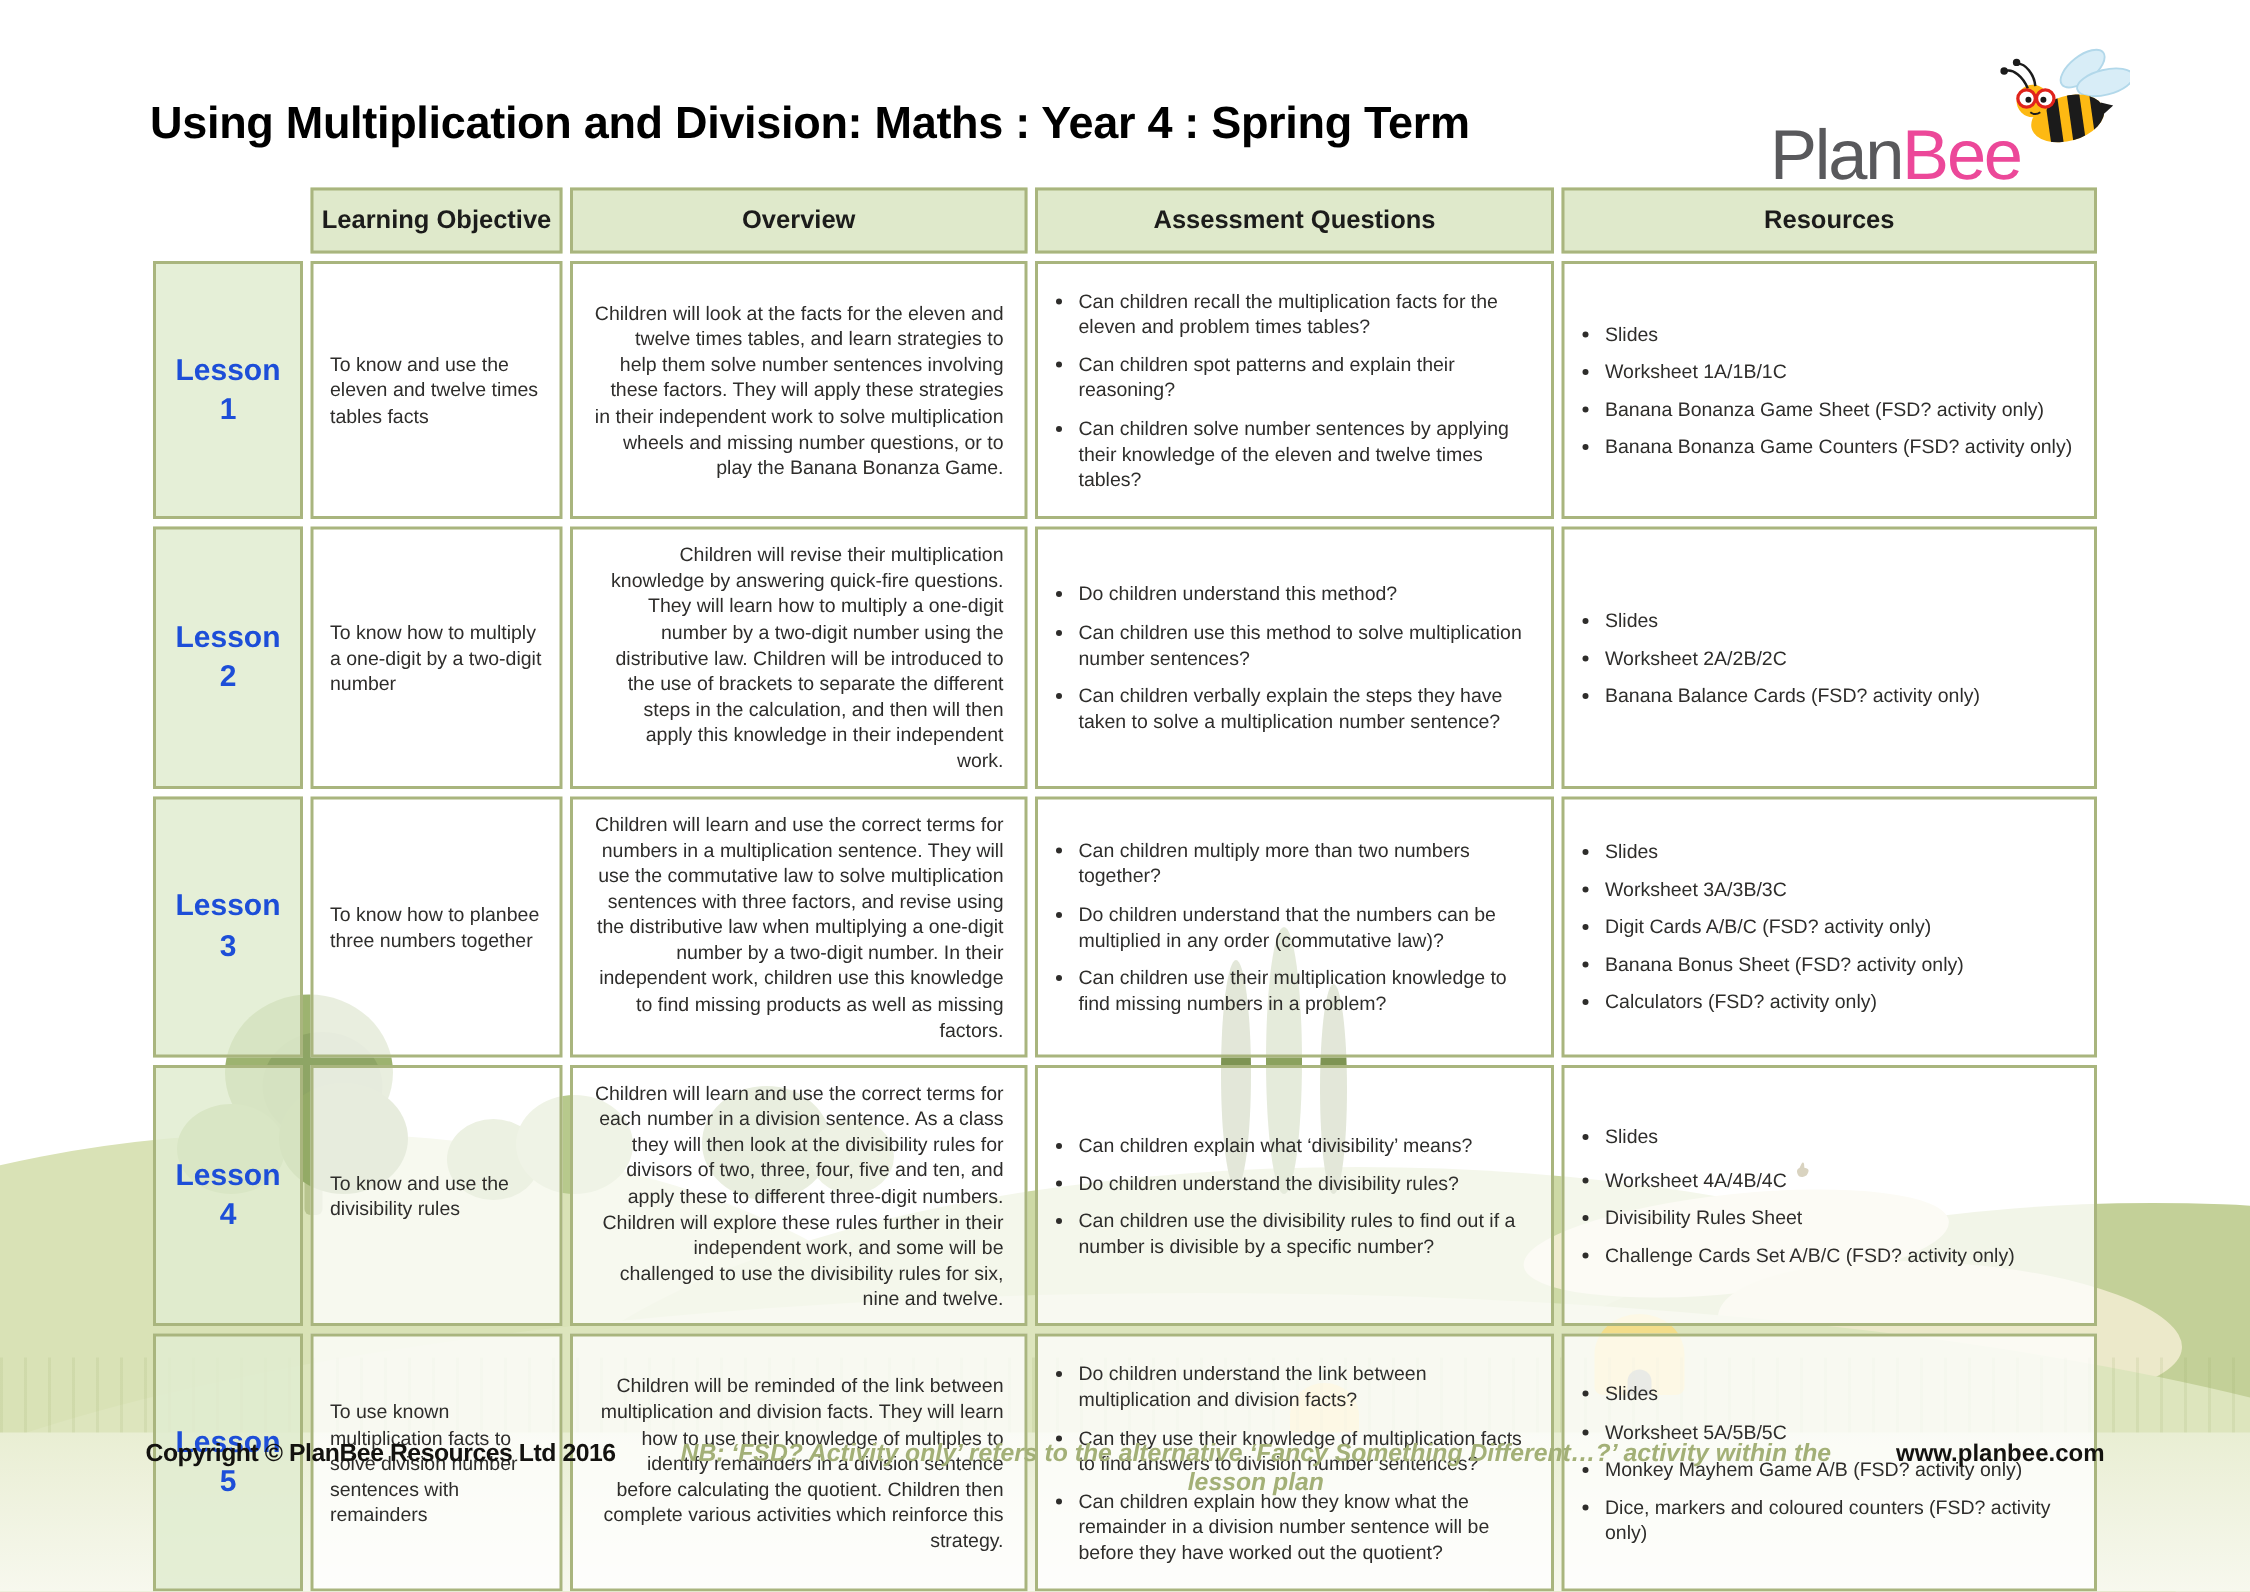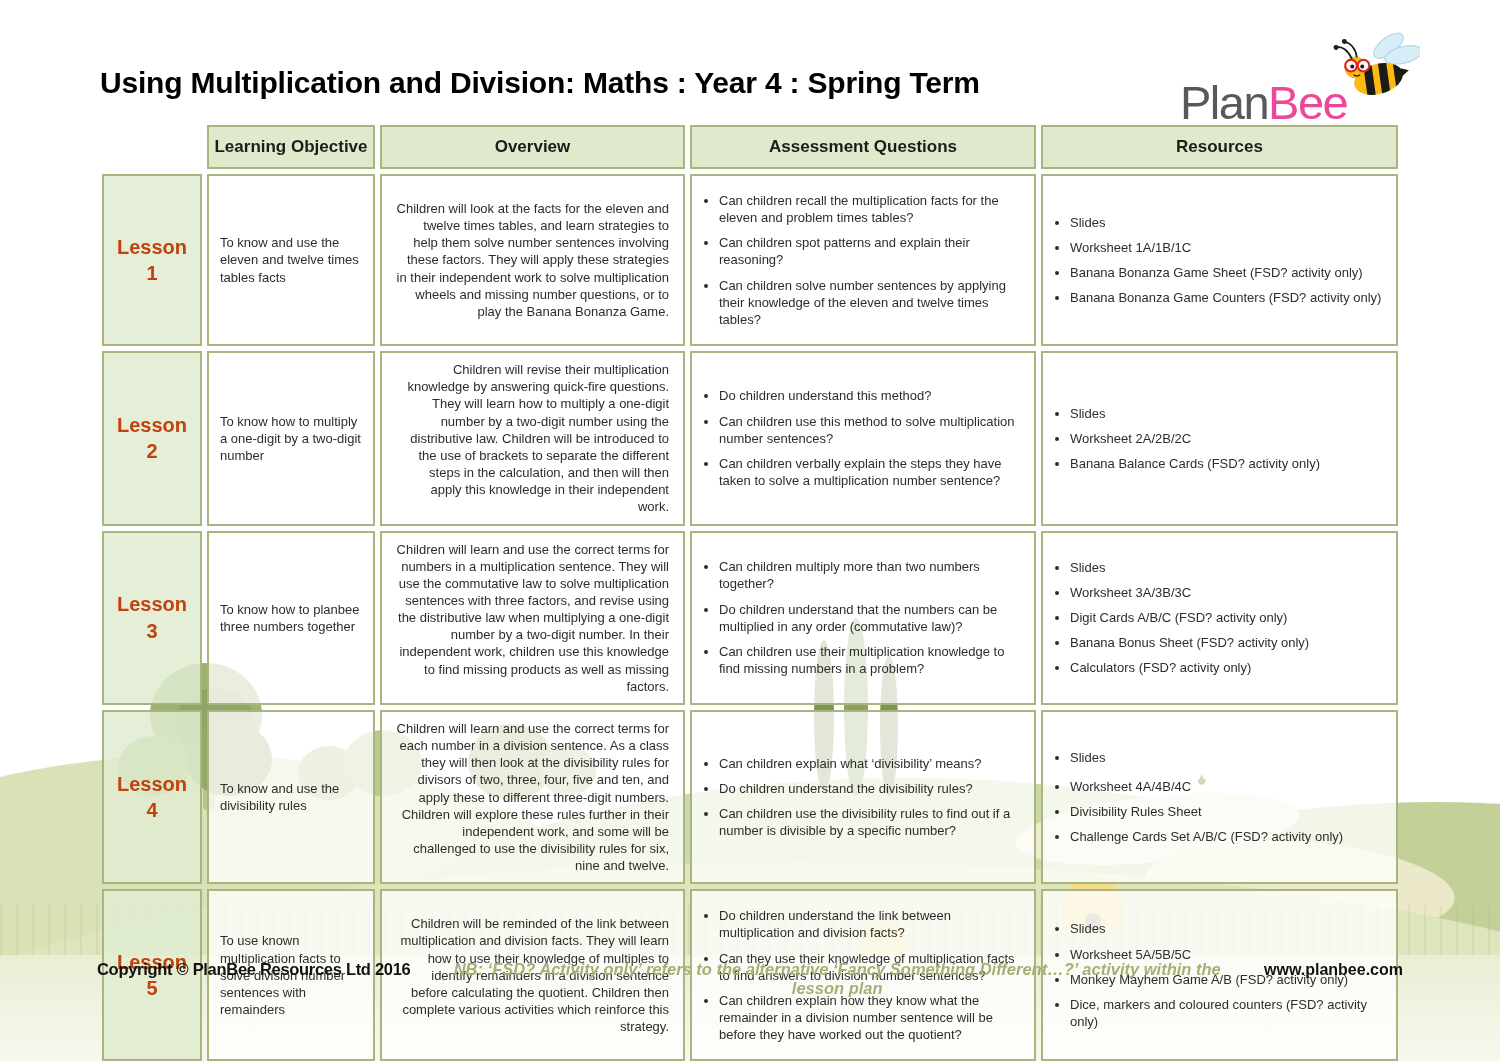--- a/index.html
+++ b/index.html
@@ -62,21 +62,21 @@
     height:36px;padding:2px 4px;box-sizing:border-box;
   }
   th.corner{background:transparent;border:none;}
   td{
     border:2px solid #a9b57e;background:rgba(255,255,255,0.78);
     vertical-align:middle;padding:8px 11px;box-sizing:border-box;
     font-size:13px;line-height:1.32;color:#2e2d2b;
   }
   td.lesson{
     background:rgba(225,236,209,0.86);
-    font-size:20px;font-weight:bold;text-align:center;color:#c2410c;
+    font-size:20px;font-weight:bold;text-align:center;color:#1d4ed8;
   }
   td.objective{text-align:left;margin-left:33px;}
   td.overview{text-align:right;padding:8px 14px;}
   td ul{margin:0;padding-left:16px;}
   td li{margin:8px 0;}
   .hand-icon{display:inline-block;margin-left:4px;vertical-align:4px;}
 
   
   .footer{
     position:absolute;left:97px;top:960px;width:1306px;z-index:2;

